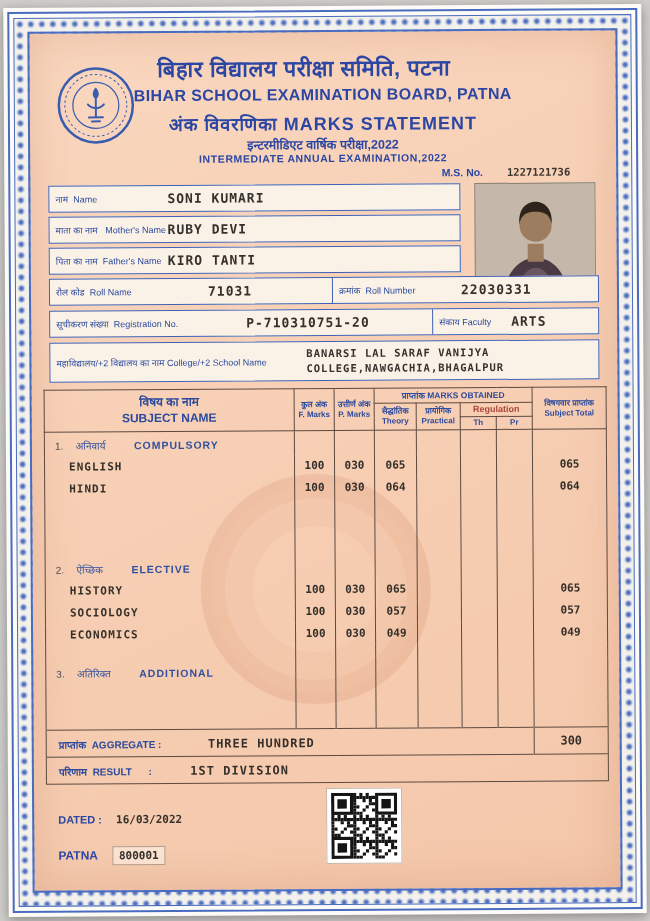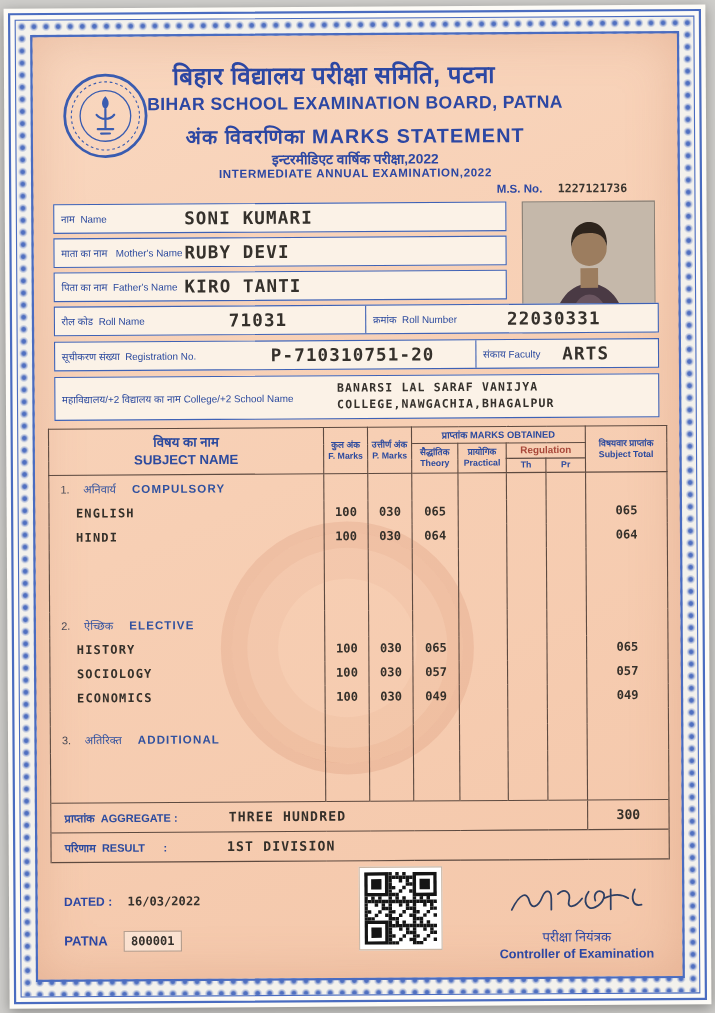--- a/index.html
+++ b/index.html
@@ -55,30 +55,30 @@
   }
   .exam-hi {
     position:absolute; left:60px; right:60px; top:104px; text-align:center;
     font-size:12.5px; font-weight:bold; color:#2c47a3;
   }
   .exam-en {
     position:absolute; left:60px; right:60px; top:120px; text-align:center;
     font-size:10.5px; font-weight:bold; color:#2c47a3; letter-spacing:.6px;
   }
   .ms-no { position:absolute; right:46px; top:135px; font-size:10.5px; color:#2c47a3; font-weight:bold; }
-  .ms-no .val { font-family:"DejaVu Sans Mono", monospace; color:#3a352f; margin-left:14px; font-weight:bold; }
+  .ms-no .val { font-family:"DejaVu Sans Mono", monospace; color:#3a352f; margin-left:24px; font-weight:bold; }
   
   .fbox {
     position:absolute; left:18px;
     background:#fbf2e7; border:1.5px solid #3f62b5;
     display:flex; align-items:center;
   }
   .flabel { font-size:9px; color:#2c4a9e; padding-left:6px; white-space:pre; flex-shrink:0; }
   .fvalue {
-    font-family:"DejaVu Sans Mono", monospace; font-size:16px; font-weight:bold;
+    font-family:"DejaVu Sans Mono", monospace; font-size:13px; font-weight:bold;
     color:#35312c; letter-spacing:1px;
   }
   .f-name   { top:152px; width:412px; height:27px; }
   .f-mother { top:183px; width:412px; height:27px; }
   .f-father { top:214px; width:412px; height:27px; }
   .f-roll   { top:245px; width:550px; height:27px; padding:0; }
   .f-reg    { top:277px; width:550px; height:27px; padding:0; }
   .f-college{ top:309px; width:550px; height:40px; }
   .fbox .w118 { width:118px; }
   .fcell { display:flex; align-items:center; height:100%; }
@@ -103,21 +103,21 @@
   .marks-table th.mo { font-size:8.5px; height:15px; }
   .marks-table td { border-left:1px solid #5d4a40; border-right:1px solid #5d4a40; }
   .marks-table tbody td.num {
     font-family:"DejaVu Sans Mono", monospace; font-size:11px; font-weight:bold;
     color:#35302a; text-align:center;
   }
   .marks-table td.subj { padding-left:10px; }
   .sname { font-family:"DejaVu Sans Mono", monospace; font-size:11px; font-weight:bold; color:#35302a; padding-left:24px !important; letter-spacing:1px; }
   .sec td { height:24px; vertical-align:middle; }
   .sec-no { font-size:10px; color:#4a4a55; margin-right:8px; }
-  .sec-hi { font-size:10px; color:#31519f; margin-right:10px; }
+  .sec-hi { font-size:10px; color:#31519f; margin-right:24px; }
   .sec-en { font-size:10.5px; color:#31519f; font-weight:bold; letter-spacing:1px; }
   .row td { height:22px; vertical-align:middle; }
   .g1 td { height:56px; } .g2 td { height:14px; } .g3 td { height:46px; }
   .marks-table tfoot td { border-top:1.2px solid #5d4a40; height:27px; vertical-align:middle; }
   .agg-left, .res-left { padding-left:12px; }
   .sum-lbl { font-size:10px; font-weight:bold; color:#2c4a9e; white-space:pre; }
   .sum-val {
     font-family:"DejaVu Sans Mono", monospace; font-size:12px; font-weight:bold;
     color:#35302a; letter-spacing:1px; margin-left:42px;
   }
@@ -396,21 +396,21 @@
         <tr>
           <td colspan="7" class="agg-left">
             <span class="sum-lbl">प्राप्तांक  AGGREGATE :</span>
             <span class="sum-val">THREE HUNDRED</span>
           </td>
           <td class="agg-total">300</td>
         </tr>
         <tr>
           <td colspan="8" class="res-left">
             <span class="sum-lbl">परिणाम  RESULT      :</span>
-            <span class="sum-val" style="margin-left:50px;">1ST DIVISION</span>
+            <span class="sum-val" style="margin-left:34px;">1ST DIVISION</span>
           </td>
         </tr>
       </tfoot>
     </table>
 
     <div class="dated">
       <span>DATED :</span><span class="val">16/03/2022</span>
     </div>
     <div class="place">
       <span>PATNA</span><span class="val">800001</span>
@@ -575,24 +575,17 @@
               <rect x="6" y="6" width="9" height="9" fill="#151515"></rect>
               <rect x="42" y="0" width="21" height="21" fill="#151515"></rect>
               <rect x="45" y="3" width="15" height="15" fill="#ffffff"></rect>
               <rect x="48" y="6" width="9" height="9" fill="#151515"></rect>
               <rect x="0" y="42" width="21" height="21" fill="#151515"></rect>
               <rect x="3" y="45" width="15" height="15" fill="#ffffff"></rect>
               <rect x="6" y="48" width="9" height="9" fill="#151515"></rect>
             </svg>
     </div>
 
-    <div class="sign-block">
-      <svg viewBox="0 0 130 34" width="130" height="34">
-        <path d="M6 24 C14 8 20 8 22 16 C24 24 30 22 34 12 C37 5 42 6 42 14 L42 24 M48 10 C54 4 60 8 58 16 C56 24 64 22 70 14 M76 8 C70 16 74 26 82 22 C90 18 92 10 88 8 C84 6 80 10 82 16 M96 6 L96 24 M90 14 C98 10 106 10 112 14 M118 6 C114 14 116 22 124 20" stroke="#2e3f63" stroke-width="1.6" fill="none" stroke-linecap="round"></path>
-      </svg>
-      <div class="sign-hi">परीक्षा नियंत्रक</div>
-      <div class="sign-en">Controller of Examination</div>
-    </div>
 
    </div>
   </div>
  </div>
 </div>
 
 </body></html>

